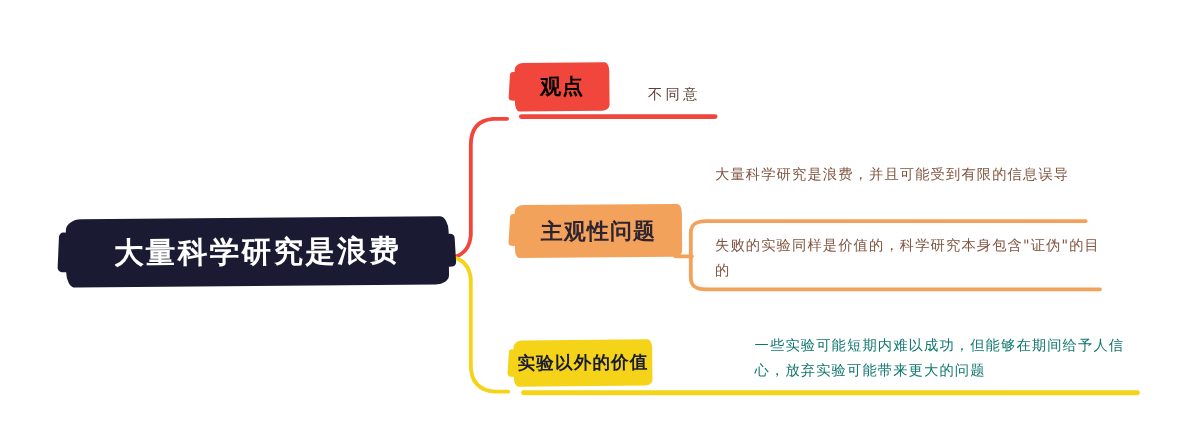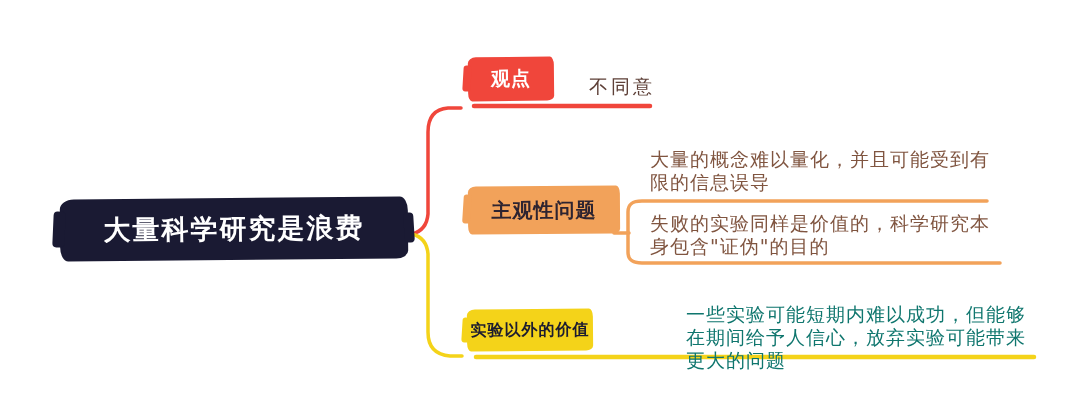--- a/index.html
+++ b/index.html
@@ -32,35 +32,35 @@
   .topic{
     font-weight:bold;
     border-radius:8px 4px 7px 4px / 6px 8px 5px 8px;
   }
   .topic::before{
     content:"";position:absolute;left:-5px;top:8px;width:8px;height:60%;
     background:inherit;border-radius:3px;transform:rotate(4deg);
   }
   .topic-red{
     left:468px;top:57px;width:86px;height:44px;
-    background:#F0463B;color:#ffffff;font-size:19px;letter-spacing:1px;
+    background:#F0463B;color:#000000;font-size:19px;letter-spacing:1px;
     transform:rotate(-0.6deg);
   }
   .topic-orange{
     left:468px;top:186px;width:152px;height:48px;
     background:#F2A25A;color:#2E2430;font-size:20px;letter-spacing:1px;
     transform:rotate(-0.4deg);
   }
   .topic-yellow{
     left:467px;top:309px;width:126px;height:42px;
     background:#F4D319;color:#1C1C30;font-size:16px;letter-spacing:1px;
     transform:rotate(-0.5deg);
   }
 
-  .child-text{position:absolute;line-height:23px;font-size:19px;letter-spacing:1px;}
+  .child-text{position:absolute;line-height:23px;font-size:13px;letter-spacing:1px;}
   .child-red{left:589px;top:75px;color:#5E4038;letter-spacing:3px;}
   .child-orange-1{left:650px;top:148px;width:356px;color:#805540;}
   .child-orange-2{left:650px;top:212px;width:356px;color:#805540;}
   .child-yellow-1{left:686px;top:303px;width:345px;color:#0f766e;}
 </style>
 </head>
 <body>
 
 <div class="canvas">
 
@@ -84,21 +84,21 @@
   </div>
 
   <div class="node topic topic-red">
     <span>观点</span>
   </div>
   <div class="child-text child-red">不同意</div>
 
   <div class="node topic topic-orange">
     <span>主观性问题</span>
   </div>
-  <div class="child-text child-orange-1">大量的概念难以量化，并且可能受到有限的信息误导</div>
+  <div class="child-text child-orange-1">大量科学研究是浪费，并且可能受到有限的信息误导</div>
   <div class="child-text child-orange-2">失败的实验同样是价值的，科学研究本身包含"证伪"的目的</div>
 
   <div class="node topic topic-yellow">
     <span>实验以外的价值</span>
   </div>
   <div class="child-text child-yellow-1">一些实验可能短期内难以成功，但能够在期间给予人信心，放弃实验可能带来更大的问题</div>
 
 </div>
 
 </body></html>

